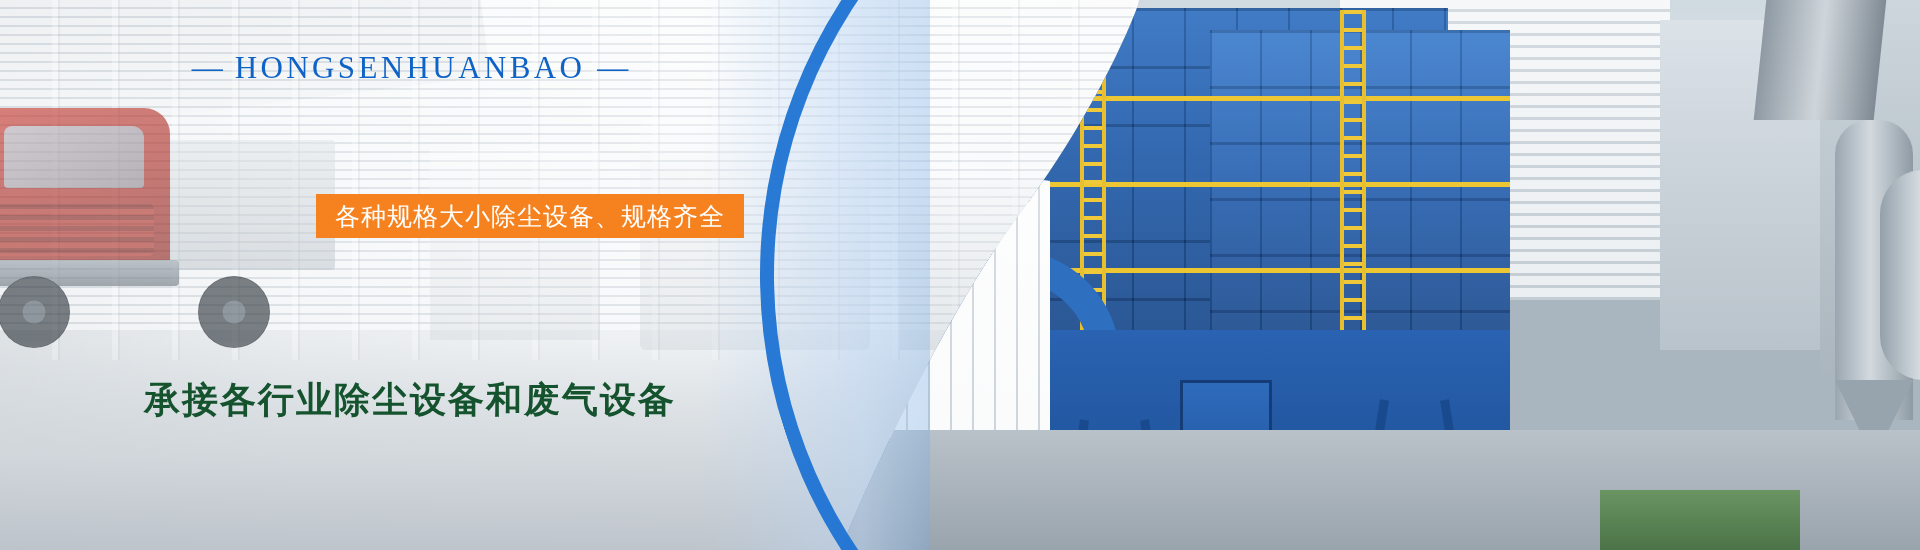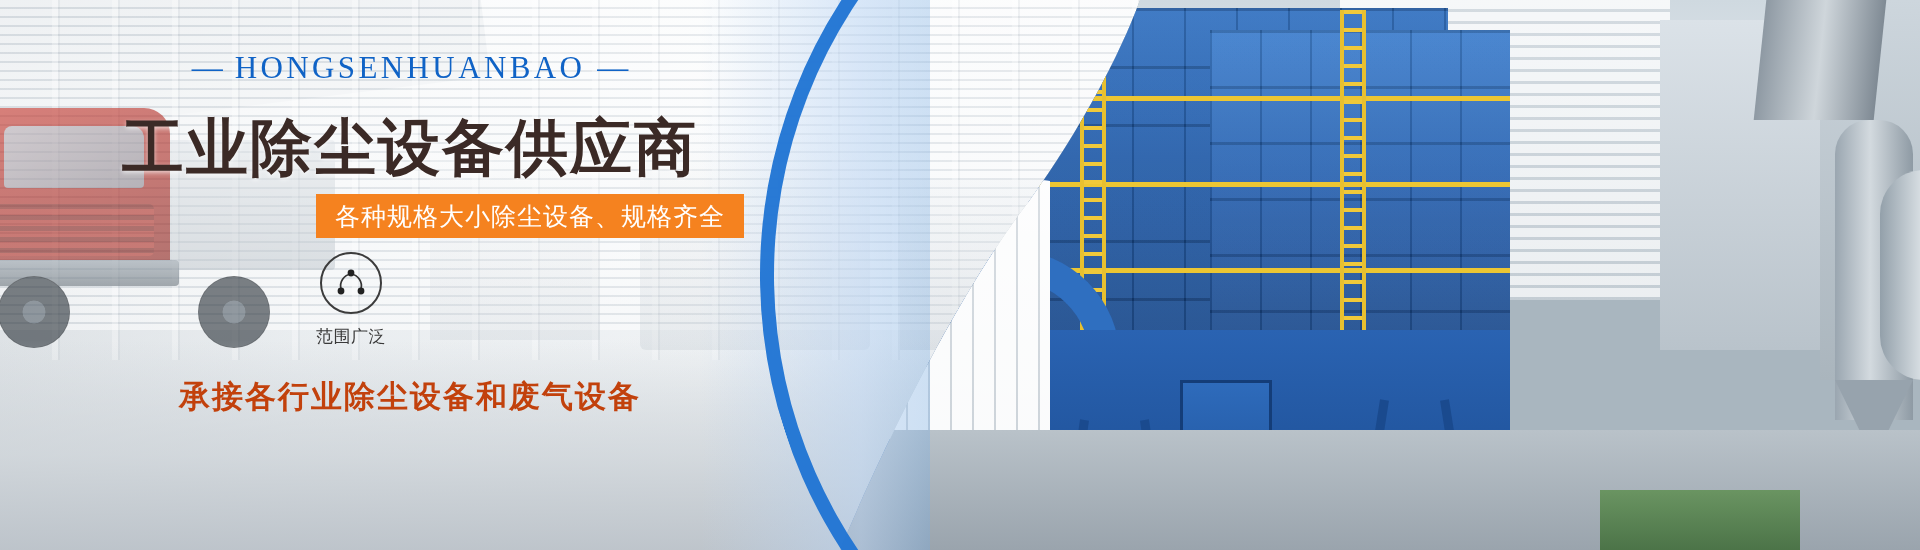--- a/index.html
+++ b/index.html
@@ -261,22 +261,22 @@
   .flabel {
     margin-top:11px;
     font-family:"DejaVu Sans", sans-serif;
     font-size:17px; color:#3a3a3a; letter-spacing:.5px; white-space:nowrap;
   }
 
   .tagline {
     position:absolute; left:0; top:376px; width:820px;
     text-align:center;
     font-family:"DejaVu Sans", sans-serif;
-    font-size:31px; font-weight:bold;
-    color:#c2410c;
+    font-size:36px; font-weight:bold;
+    color:#14532d;
     letter-spacing:2px;
     white-space:nowrap;
   }
 </style>
 </head>
 <body>
 
 <div class="banner">
 
   <div class="bg-left">
@@ -336,39 +336,27 @@
 
   <div class="arc-shade"></div>
   <div class="arc"></div>
 
   <div class="content">
 
     <div class="eyebrow">
       <span class="dash">—</span><span>HONGSENHUANBAO</span><span class="dash">—</span>
     </div>
 
-    <h1 class="headline">工业除尘设备供应商</h1>
 
     <div class="subbar">
       <span>各种规格大小除尘设备、规格齐全</span>
     </div>
 
     <div class="features">
 
-      <div class="feature">
-        <div class="fcircle">
-          <svg width="36" height="36" viewBox="0 0 36 36">
-            <path d="M8 24 A12 12 0 0 1 18 9 A12 12 0 0 1 28 24" fill="none" stroke="#333" stroke-width="1.7"></path>
-            <circle cx="18" cy="8" r="3.4" fill="#222"></circle>
-            <circle cx="8" cy="26" r="3.4" fill="#222"></circle>
-            <circle cx="28" cy="26" r="3.4" fill="#222"></circle>
-          </svg>
-        </div>
-        <div class="flabel">范围广泛</div>
-      </div>
 
 
 
 
     </div>
 
     <div class="tagline">承接各行业除尘设备和废气设备</div>
   </div>
 
 </div>

